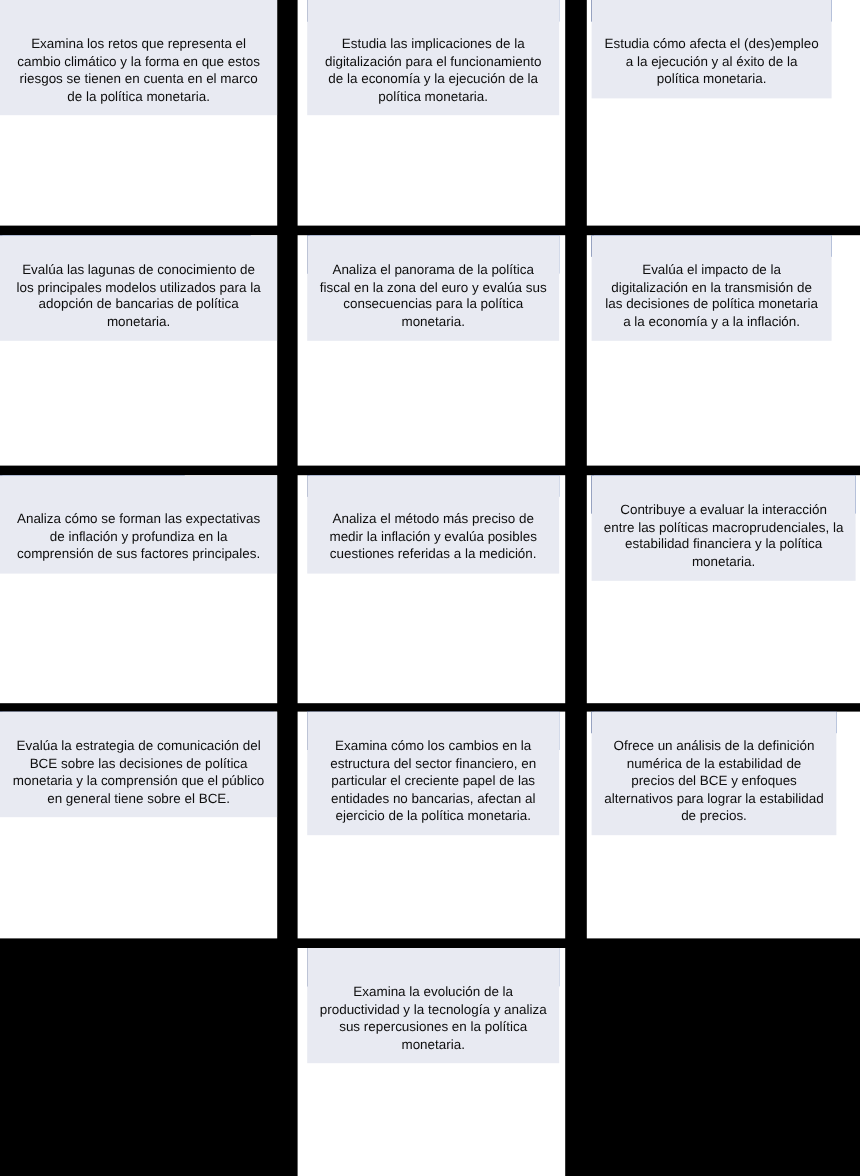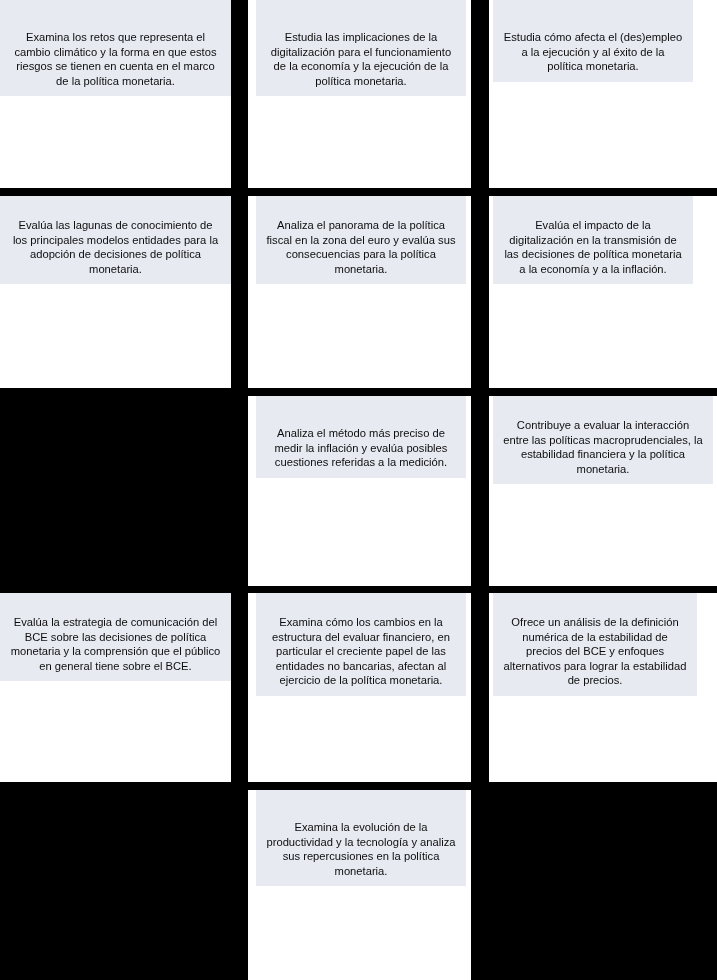--- a/index.html
+++ b/index.html
@@ -119,21 +119,21 @@
     <div class="card-body">
       <span class="card-body-text">Estudia cómo afecta el (des)empleo a la ejecución y al éxito de la política monetaria.</span>
     </div>
   </div>
 
   <div class="card c1 r2 pad-md">
     <div class="card-header">
       <span class="card-header-text">Modelos usados en el Eurosistema</span>
     </div>
     <div class="card-body">
-      <span class="card-body-text">Evalúa las lagunas de conocimiento de los principales modelos entidades para la adopción de decisiones de política monetaria.</span>
+      <span class="card-body-text">Evalúa las lagunas de conocimiento de los principales modelos utilizados para la adopción de bancarias de política monetaria.</span>
     </div>
   </div>
 
   <div class="card c2 r2 pad-md">
     <div class="card-header">
       <span class="card-header-text">Política fiscal y monetaria en una unión monetaria</span>
     </div>
     <div class="card-body">
       <span class="card-body-text">Analiza el panorama de la política fiscal en la zona del euro y evalúa sus consecuencias para la política monetaria.</span>
     </div>
@@ -141,20 +141,28 @@
 
   <div class="card c3 r2 pad-md">
     <div class="card-header">
       <span class="card-header-text">Globalización</span>
     </div>
     <div class="card-body">
       <span class="card-body-text">Evalúa el impacto de la digitalización en la transmisión de las decisiones de política monetaria a la economía y a la inflación.</span>
     </div>
   </div>
 
+  <div class="card c1 r3 pad-hi">
+    <div class="card-header">
+      <span class="card-header-text">Expectativas de inflación</span>
+    </div>
+    <div class="card-body">
+      <span class="card-body-text">Analiza cómo se forman las expectativas de inflación y profundiza en la comprensión de sus factores principales.</span>
+    </div>
+  </div>
 
   <div class="card c3 r3 pad-md">
     <div class="card-header">
       <span class="card-header-text">Política macroprudencial, política monetaria y estabilidad financiera</span>
     </div>
     <div class="card-body">
       <span class="card-body-text">Contribuye a evaluar la interacción entre las políticas macroprudenciales, la estabilidad financiera y la política monetaria.</span>
     </div>
   </div>
 
@@ -174,21 +182,21 @@
     <div class="card-body">
       <span class="card-body-text">Evalúa la estrategia de comunicación del BCE sobre las decisiones de política monetaria y la comprensión que el público en general tiene sobre el BCE.</span>
     </div>
   </div>
 
   <div class="card c2 r4 pad-md">
     <div class="card-header">
       <span class="card-header-text">Intermediación financiera no bancaria</span>
     </div>
     <div class="card-body">
-      <span class="card-body-text">Examina cómo los cambios en la estructura del evaluar financiero, en particular el creciente papel de las entidades no bancarias, afectan al ejercicio de la política monetaria.</span>
+      <span class="card-body-text">Examina cómo los cambios en la estructura del sector financiero, en particular el creciente papel de las entidades no bancarias, afectan al ejercicio de la política monetaria.</span>
     </div>
   </div>
 
   <div class="card c3 r4 pad-md">
     <div class="card-header">
       <span class="card-header-text">Objetivo de estabilidad de precios</span>
     </div>
     <div class="card-body">
       <span class="card-body-text">Ofrece un análisis de la definición numérica de la estabilidad de precios del BCE y enfoques alternativos para lograr la estabilidad de precios.</span>
     </div>

